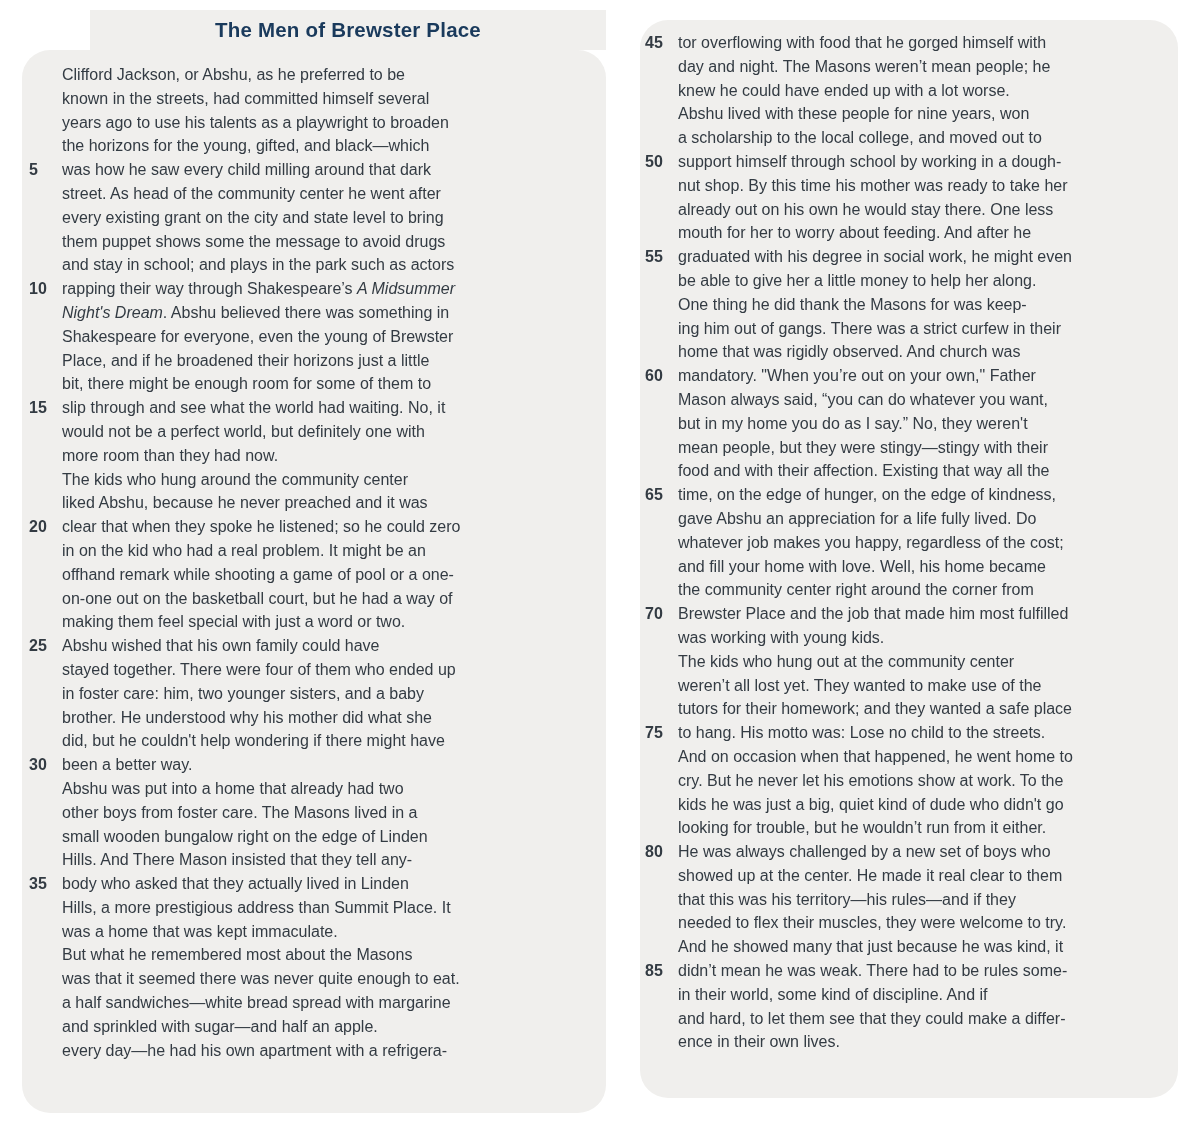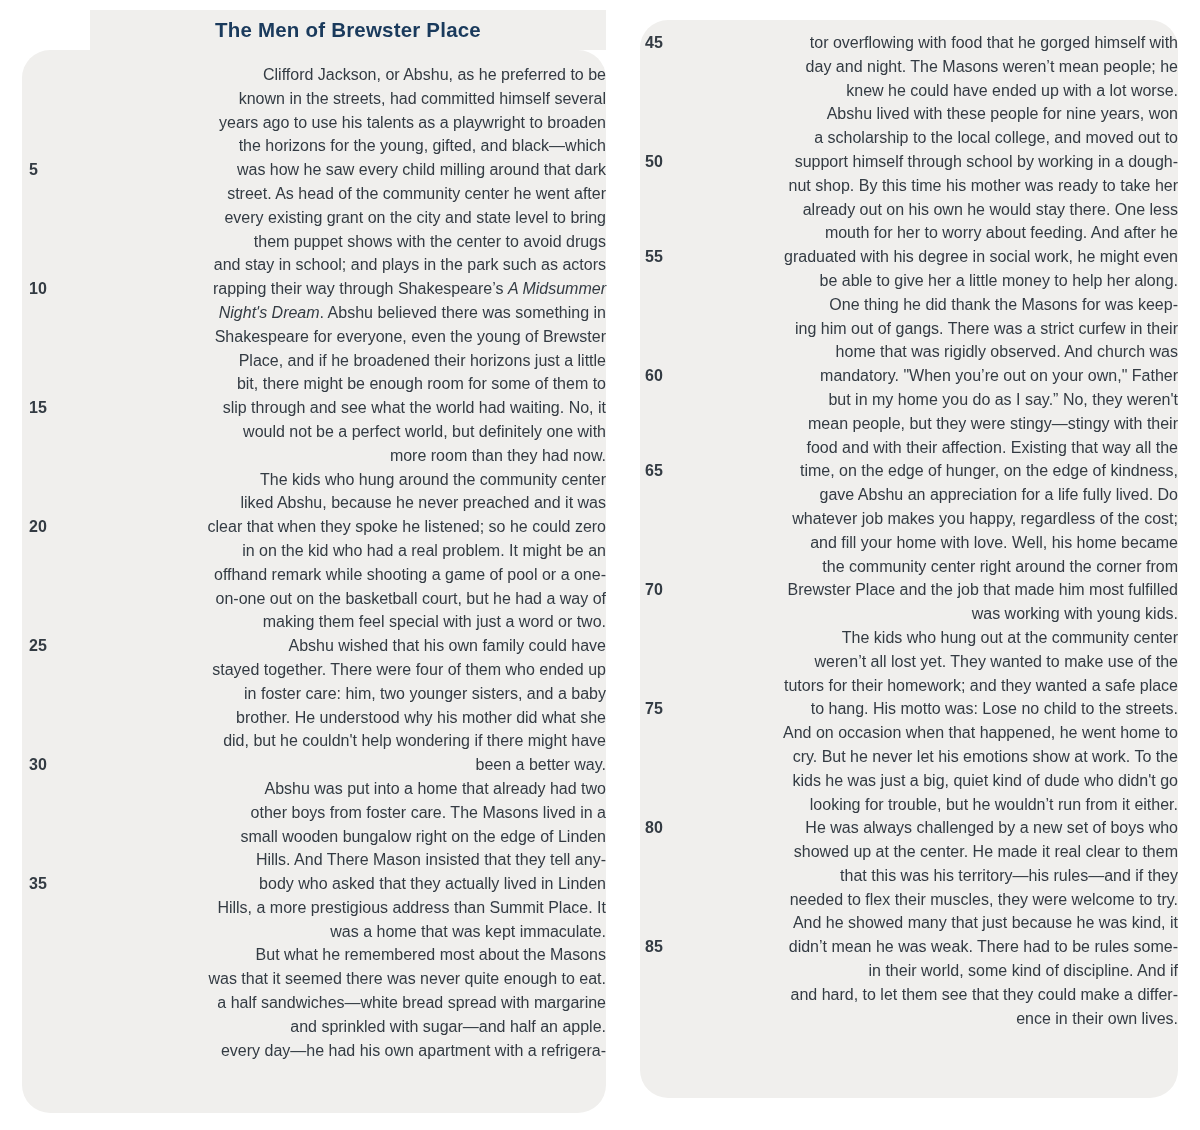--- a/index.html
+++ b/index.html
@@ -4,21 +4,20 @@
 <style>
   html, body { margin: 0; padding: 0; background: #ffffff; }
   .page {
     position: relative;
     width: 1196px;
     height: 1130px;
     background: var(--page-bg, #ffffff);
     font-family: "Liberation Sans", "DejaVu Sans", sans-serif;
     color: var(--text-color, #333b43);
     overflow: hidden;
-    text-align: right;
   }
   .title-band {
     position: absolute;
     left: 90px; top: 10px;
     width: 516px; height: 40px;
     background: var(--panel-bg, #f0efed);
     display: flex; align-items: center; justify-content: center;
     font-size: 20.5px;
     font-weight: bold;
     color: var(--title-color, #1a3a5c);
@@ -59,21 +58,21 @@
 <div class="page">
   <div class="title-band">The Men of Brewster Place</div>
   <div class="col col-left" id="col-left">
       <div class="line"><span class="num"></span><span class="txt">Clifford Jackson, or Abshu, as he preferred to be</span></div>
       <div class="line"><span class="num"></span><span class="txt">known in the streets, had committed himself several</span></div>
       <div class="line"><span class="num"></span><span class="txt">years ago to use his talents as a playwright to broaden</span></div>
       <div class="line"><span class="num"></span><span class="txt">the horizons for the young, gifted, and black—which</span></div>
       <div class="line"><span class="num">5</span><span class="txt">was how he saw every child milling around that dark</span></div>
       <div class="line"><span class="num"></span><span class="txt">street. As head of the community center he went after</span></div>
       <div class="line"><span class="num"></span><span class="txt">every existing grant on the city and state level to bring</span></div>
-      <div class="line"><span class="num"></span><span class="txt">them puppet shows with the center to avoid drugs</span></div>
+      <div class="line"><span class="num"></span><span class="txt">them puppet shows some the message to avoid drugs</span></div>
       <div class="line"><span class="num"></span><span class="txt">and stay in school; and plays in the park such as actors</span></div>
       <div class="line"><span class="num">10</span><span class="txt"><span>rapping their way through Shakespeare’s </span><i>A Midsummer</i></span></div>
       <div class="line"><span class="num"></span><span class="txt"><i>Night's Dream</i><span>. Abshu believed there was something in</span></span></div>
       <div class="line"><span class="num"></span><span class="txt">Shakespeare for everyone, even the young of Brewster</span></div>
       <div class="line"><span class="num"></span><span class="txt">Place, and if he broadened their horizons just a little</span></div>
       <div class="line"><span class="num"></span><span class="txt">bit, there might be enough room for some of them to</span></div>
       <div class="line"><span class="num">15</span><span class="txt">slip through and see what the world had waiting. No, it</span></div>
       <div class="line"><span class="num"></span><span class="txt">would not be a perfect world, but definitely one with</span></div>
       <div class="line"><span class="num"></span><span class="txt">more room than they had now.</span></div>
       <div class="line"><span class="num"></span><span class="txt">The kids who hung around the community center</span></div>
@@ -111,20 +110,21 @@
       <div class="line"><span class="num">50</span><span class="txt">support himself through school by working in a dough-</span></div>
       <div class="line"><span class="num"></span><span class="txt">nut shop. By this time his mother was ready to take her</span></div>
       <div class="line"><span class="num"></span><span class="txt">already out on his own he would stay there. One less</span></div>
       <div class="line"><span class="num"></span><span class="txt">mouth for her to worry about feeding. And after he</span></div>
       <div class="line"><span class="num">55</span><span class="txt">graduated with his degree in social work, he might even</span></div>
       <div class="line"><span class="num"></span><span class="txt">be able to give her a little money to help her along.</span></div>
       <div class="line"><span class="num"></span><span class="txt">One thing he did thank the Masons for was keep-</span></div>
       <div class="line"><span class="num"></span><span class="txt">ing him out of gangs. There was a strict curfew in their</span></div>
       <div class="line"><span class="num"></span><span class="txt">home that was rigidly observed. And church was</span></div>
       <div class="line"><span class="num">60</span><span class="txt">mandatory. "When you’re out on your own," Father</span></div>
+      <div class="line"><span class="num"></span><span class="txt">Mason always said, “you can do whatever you want,</span></div>
       <div class="line"><span class="num"></span><span class="txt">but in my home you do as I say.” No, they weren't</span></div>
       <div class="line"><span class="num"></span><span class="txt">mean people, but they were stingy—stingy with their</span></div>
       <div class="line"><span class="num"></span><span class="txt">food and with their affection. Existing that way all the</span></div>
       <div class="line"><span class="num">65</span><span class="txt">time, on the edge of hunger, on the edge of kindness,</span></div>
       <div class="line"><span class="num"></span><span class="txt">gave Abshu an appreciation for a life fully lived. Do</span></div>
       <div class="line"><span class="num"></span><span class="txt">whatever job makes you happy, regardless of the cost;</span></div>
       <div class="line"><span class="num"></span><span class="txt">and fill your home with love. Well, his home became</span></div>
       <div class="line"><span class="num"></span><span class="txt">the community center right around the corner from</span></div>
       <div class="line"><span class="num">70</span><span class="txt">Brewster Place and the job that made him most fulfilled</span></div>
       <div class="line"><span class="num"></span><span class="txt">was working with young kids.</span></div>

